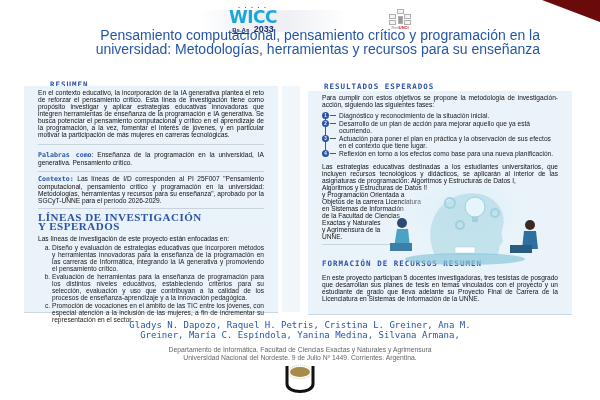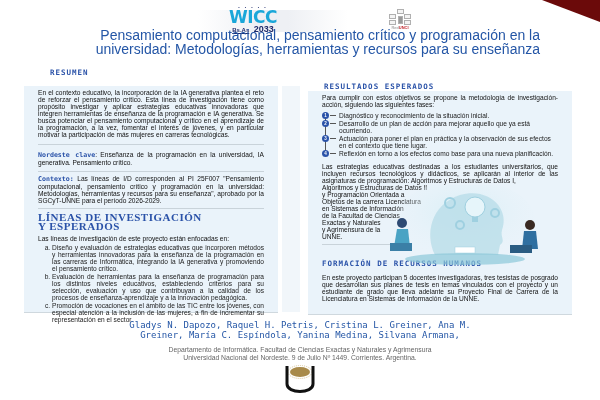--- a/index.html
+++ b/index.html
@@ -95,26 +95,26 @@
       <span style="left:0;top:11px"></span>
       <span style="left:15px;top:11px"></span>
       <span style="left:9px;top:7px;background:#999;width:3px;height:6px;"></span>
     </div>
     <div class="redunci-label"><span>Red</span><b>UNCI</b></div>
   </div>
 </div>
 
 <div class="title">Pensamiento computacional, pensamiento crítico y programación en la universidad: Metodologías, herramientas y recursos para su enseñanza</div>
 
-<div class="sec-title" style="left:42px; top:68px;padding-left:8px;">RESUMEN</div>
+<div class="sec-title" style="left:42px; top:80px;padding-left:8px;">RESUMEN</div>
 <div class="panel" style="left:24px; top:86px; width:254px; height:226px;">
   <div style="padding:3px 14px 0 14px;">
     <div class="txt">En el contexto educativo, la incorporación de la IA generativa plantea el reto de reforzar el pensamiento crítico. Esta línea de investigación tiene como propósito investigar y aplicar estrategias educativas innovadoras que integren herramientas de enseñanza de la programación e IA generativa. Se busca potenciar el pensamiento computacional y crítico en el aprendizaje de la programación, a la vez, fomentar el interés de jóvenes, y en particular motivar la participación de más mujeres en carreras tecnológicas.</div>
     <div class="hr" style="margin-top:6px;"></div>
-    <div class="txt" style="margin-top:6px;"><span class="kw">Nordeste clave</span><span>: Enseñanza de la programación en la universidad, IA generativa. Pensamiento crítico.</span></div>
+    <div class="txt" style="margin-top:6px;"><span class="kw">Palabras como</span><span>: Enseñanza de la programación en la universidad, IA generativa. Pensamiento crítico.</span></div>
     <div class="hr" style="margin-top:5px;"></div>
     <div class="txt" style="margin-top:3px;"><span class="kw">Contexto:</span><span> Las líneas de I/D corresponden al PI 25F007 "Pensamiento computacional, pensamiento crítico y programación en la universidad: Metodologías, herramientas y recursos para su enseñanza", aprobado por la SGCyT-UNNE para el período 2026-2029.</span></div>
     <div class="hr" style="margin-top:4px;"></div>
     <div style="font-family:Liberation Serif, serif; font-weight:bold; color:#2a52a8; font-size:11px; line-height:9px; letter-spacing:0.5px; margin-top:4px;">
       <div>LÍNEAS DE INVESTIGACIÓN</div>
       <div>Y ESPERADOS</div>
     </div>
     <div class="txt" style="margin-top:4px;">Las líneas de investigación de este proyecto están enfocadas en:</div>
     <ol class="alpha" type="a">
       <li>Diseño y evaluación de estrategias educativas que incorporen métodos y herramientas innovadoras para la enseñanza de la programación en las carreras de Informática, integrando la IA generativa y promoviendo el pensamiento crítico.</li>
@@ -140,21 +140,21 @@
       <div>Algoritmos y Estructuras de Datos II</div>
       <div>y Programación Orientada a</div>
       <div>Objetos de la carrera Licenciatura</div>
       <div>en Sistemas de Información</div>
       <div>de la Facultad de Ciencias</div>
       <div>Exactas y Naturales</div>
       <div>y Agrimensura de la</div>
       <div>UNNE.</div>
     </div>
     <div class="hr" style="width:70px; margin-top:4px;"></div>
-    <div class="sec-title" style="position:static; margin-top:14px;">FORMACIÓN DE RECURSOS HUMANOS</div>
+    <div class="sec-title" style="position:static; margin-top:14px;">FORMACIÓN DE RECURSOS RESUMEN</div>
     <div class="txt" style="margin-top:6px;">En este proyecto participan 5 docentes investigadoras, tres tesistas de posgrado que desarrollan sus planes de tesis en temas vinculados con el proyecto y un estudiante de grado que lleva adelante su Proyecto Final de Carrera de la Licenciatura en Sistemas de Información de la UNNE.</div>
   </div>
 </div>
 
 <svg class="illus" viewBox="0 0 170 80">
   <defs>
     <radialGradient id="g1" cx="50%" cy="40%" r="60%">
       <stop offset="0%" stop-color="#d7eef5"></stop>
       <stop offset="100%" stop-color="#eaf3fa" stop-opacity="0"></stop>
     </radialGradient>

